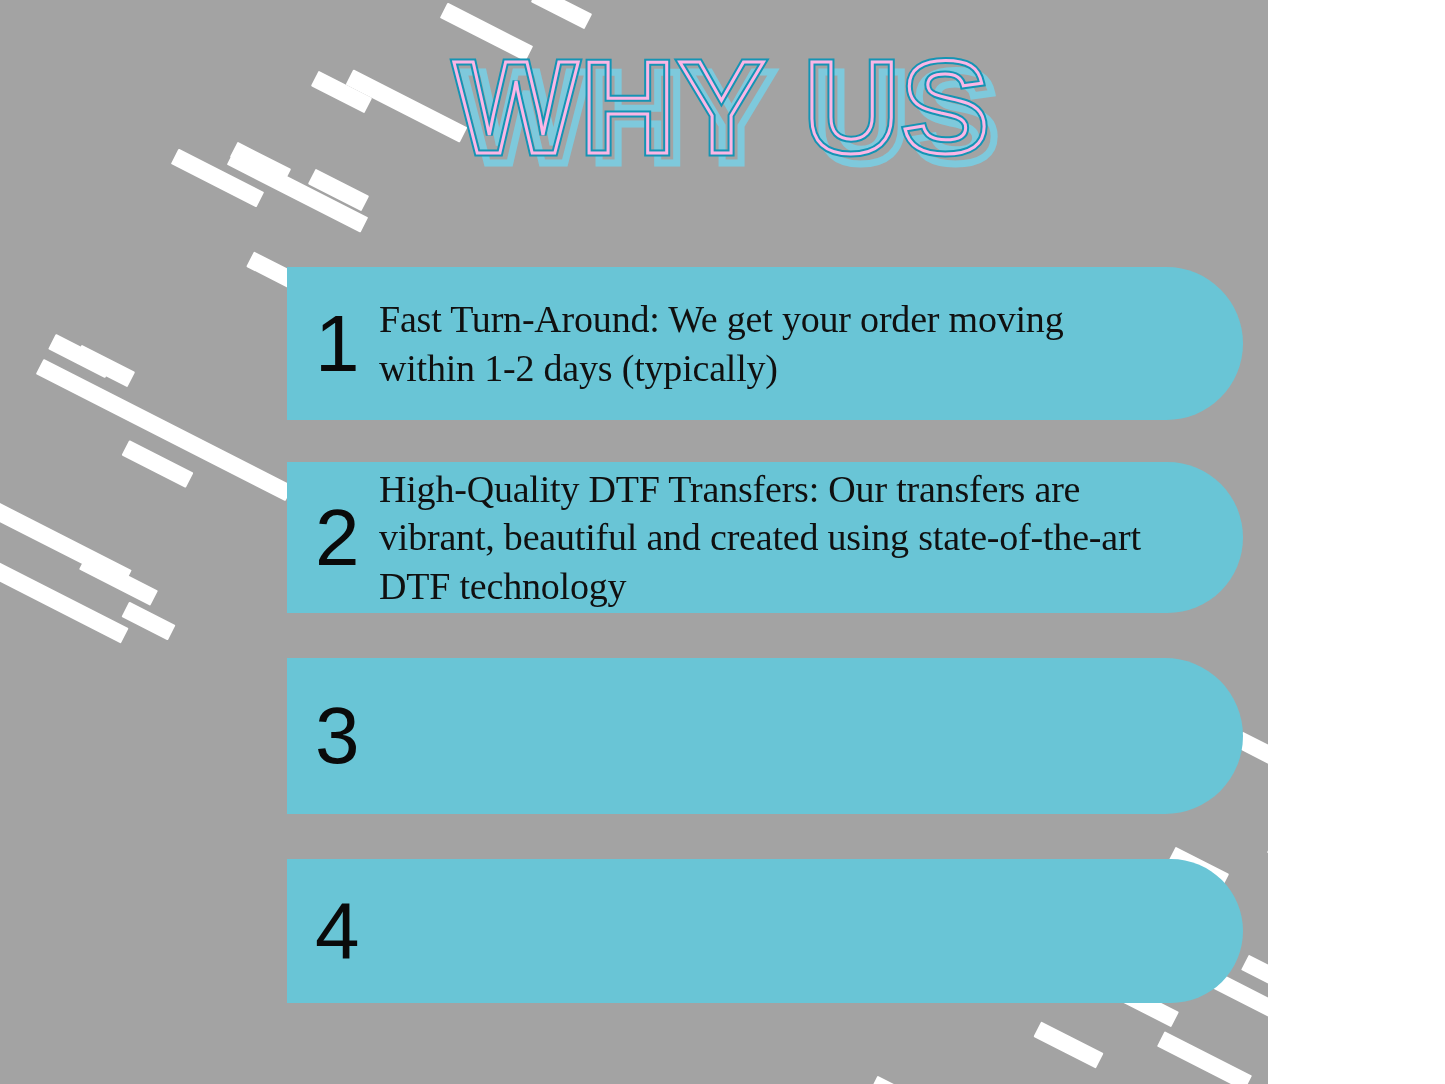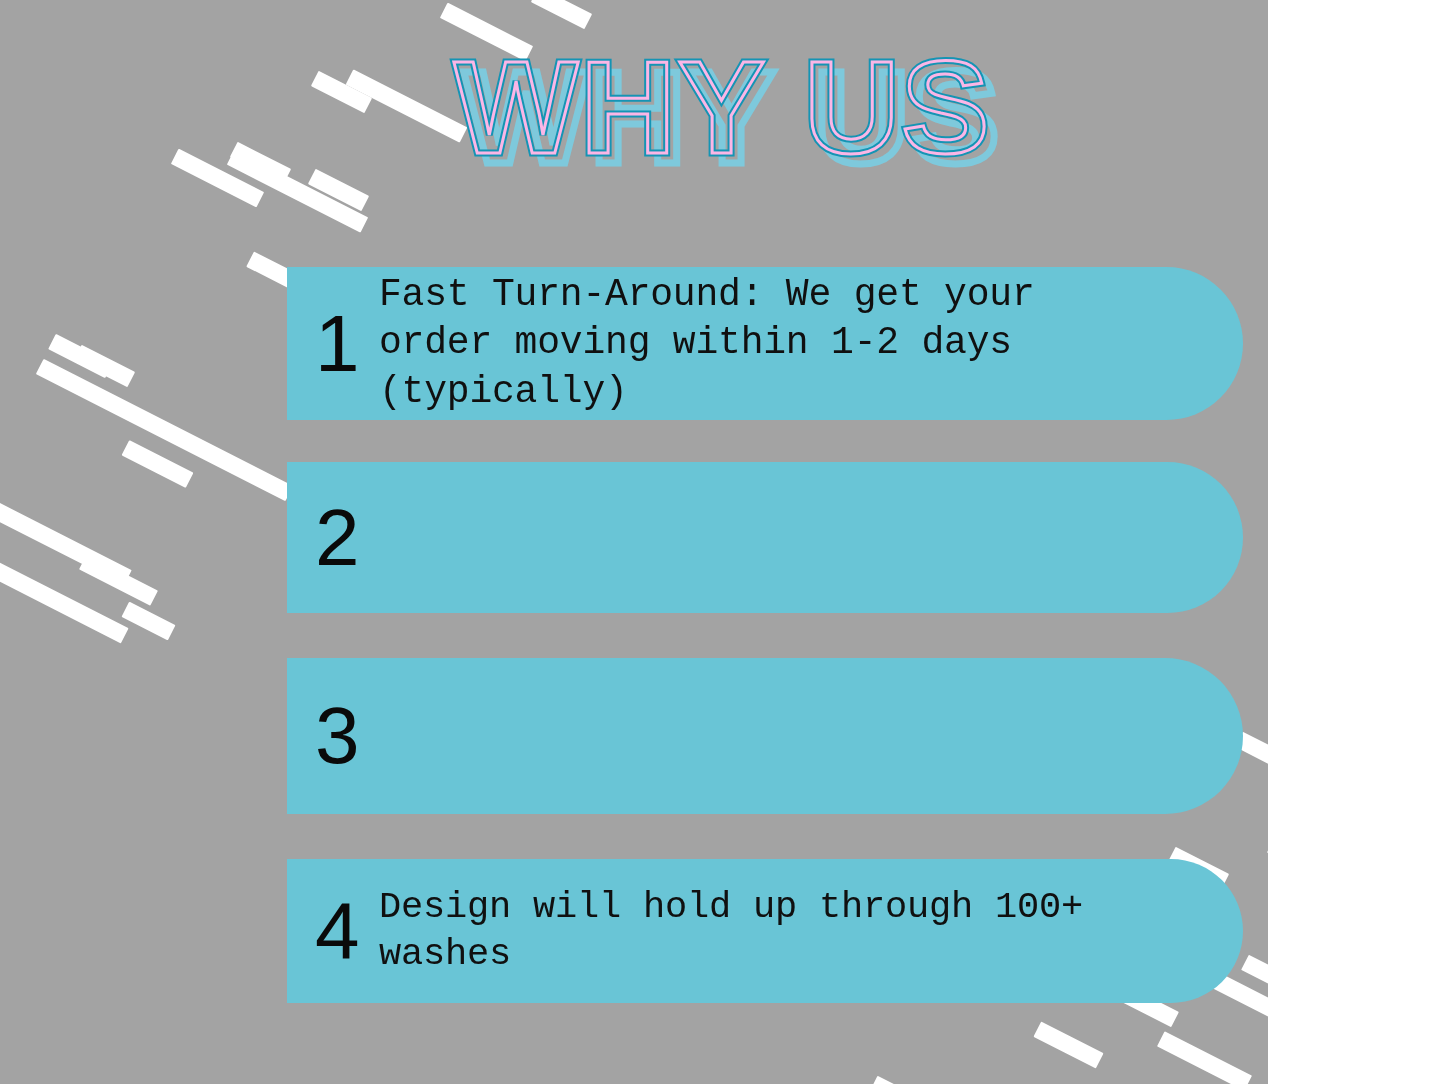--- a/index.html
+++ b/index.html
@@ -87,21 +87,21 @@
     width: 64px;
     font-family: "Liberation Sans", sans-serif;
     font-weight: normal;
     font-size: 80px;
     line-height: 0.92;
     color: #0a0a0a;
     text-align: left;
   }
   .pill-text {
     flex: 1 1 auto;
-    font-family: Liberation Mono, monospace;
+    font-family: Liberation Serif, serif;
     font-weight: normal;
     font-size: 38px;
     line-height: 1.28;
     color: #101010;
     letter-spacing: -0.2px;
   }
 
   #pill-1 { height: 153px; margin-bottom: 42px; }
   #pill-2 { height: 151px; margin-bottom: 45px; }
   #pill-3 { height: 156px; margin-bottom: 45px; }
@@ -153,25 +153,25 @@
 
   <div id="list">
 
     <div class="pill" id="pill-1">
       <div class="pill-num">1</div>
       <div class="pill-text">Fast Turn-Around: We get your order moving within 1-2 days (typically)</div>
     </div>
 
     <div class="pill" id="pill-2">
       <div class="pill-num">2</div>
+      <div class="pill-text">High-Quality DTF Transfers: Our transfers are vibrant, beautiful and created using state-of-the-art DTF technology</div>
     </div>
 
     <div class="pill" id="pill-3">
       <div class="pill-num">3</div>
     </div>
 
     <div class="pill" id="pill-4">
       <div class="pill-num">4</div>
-      <div class="pill-text">Design will hold up through 100+ washes</div>
     </div>
 
   </div>
 </div>
 
 </body></html>

